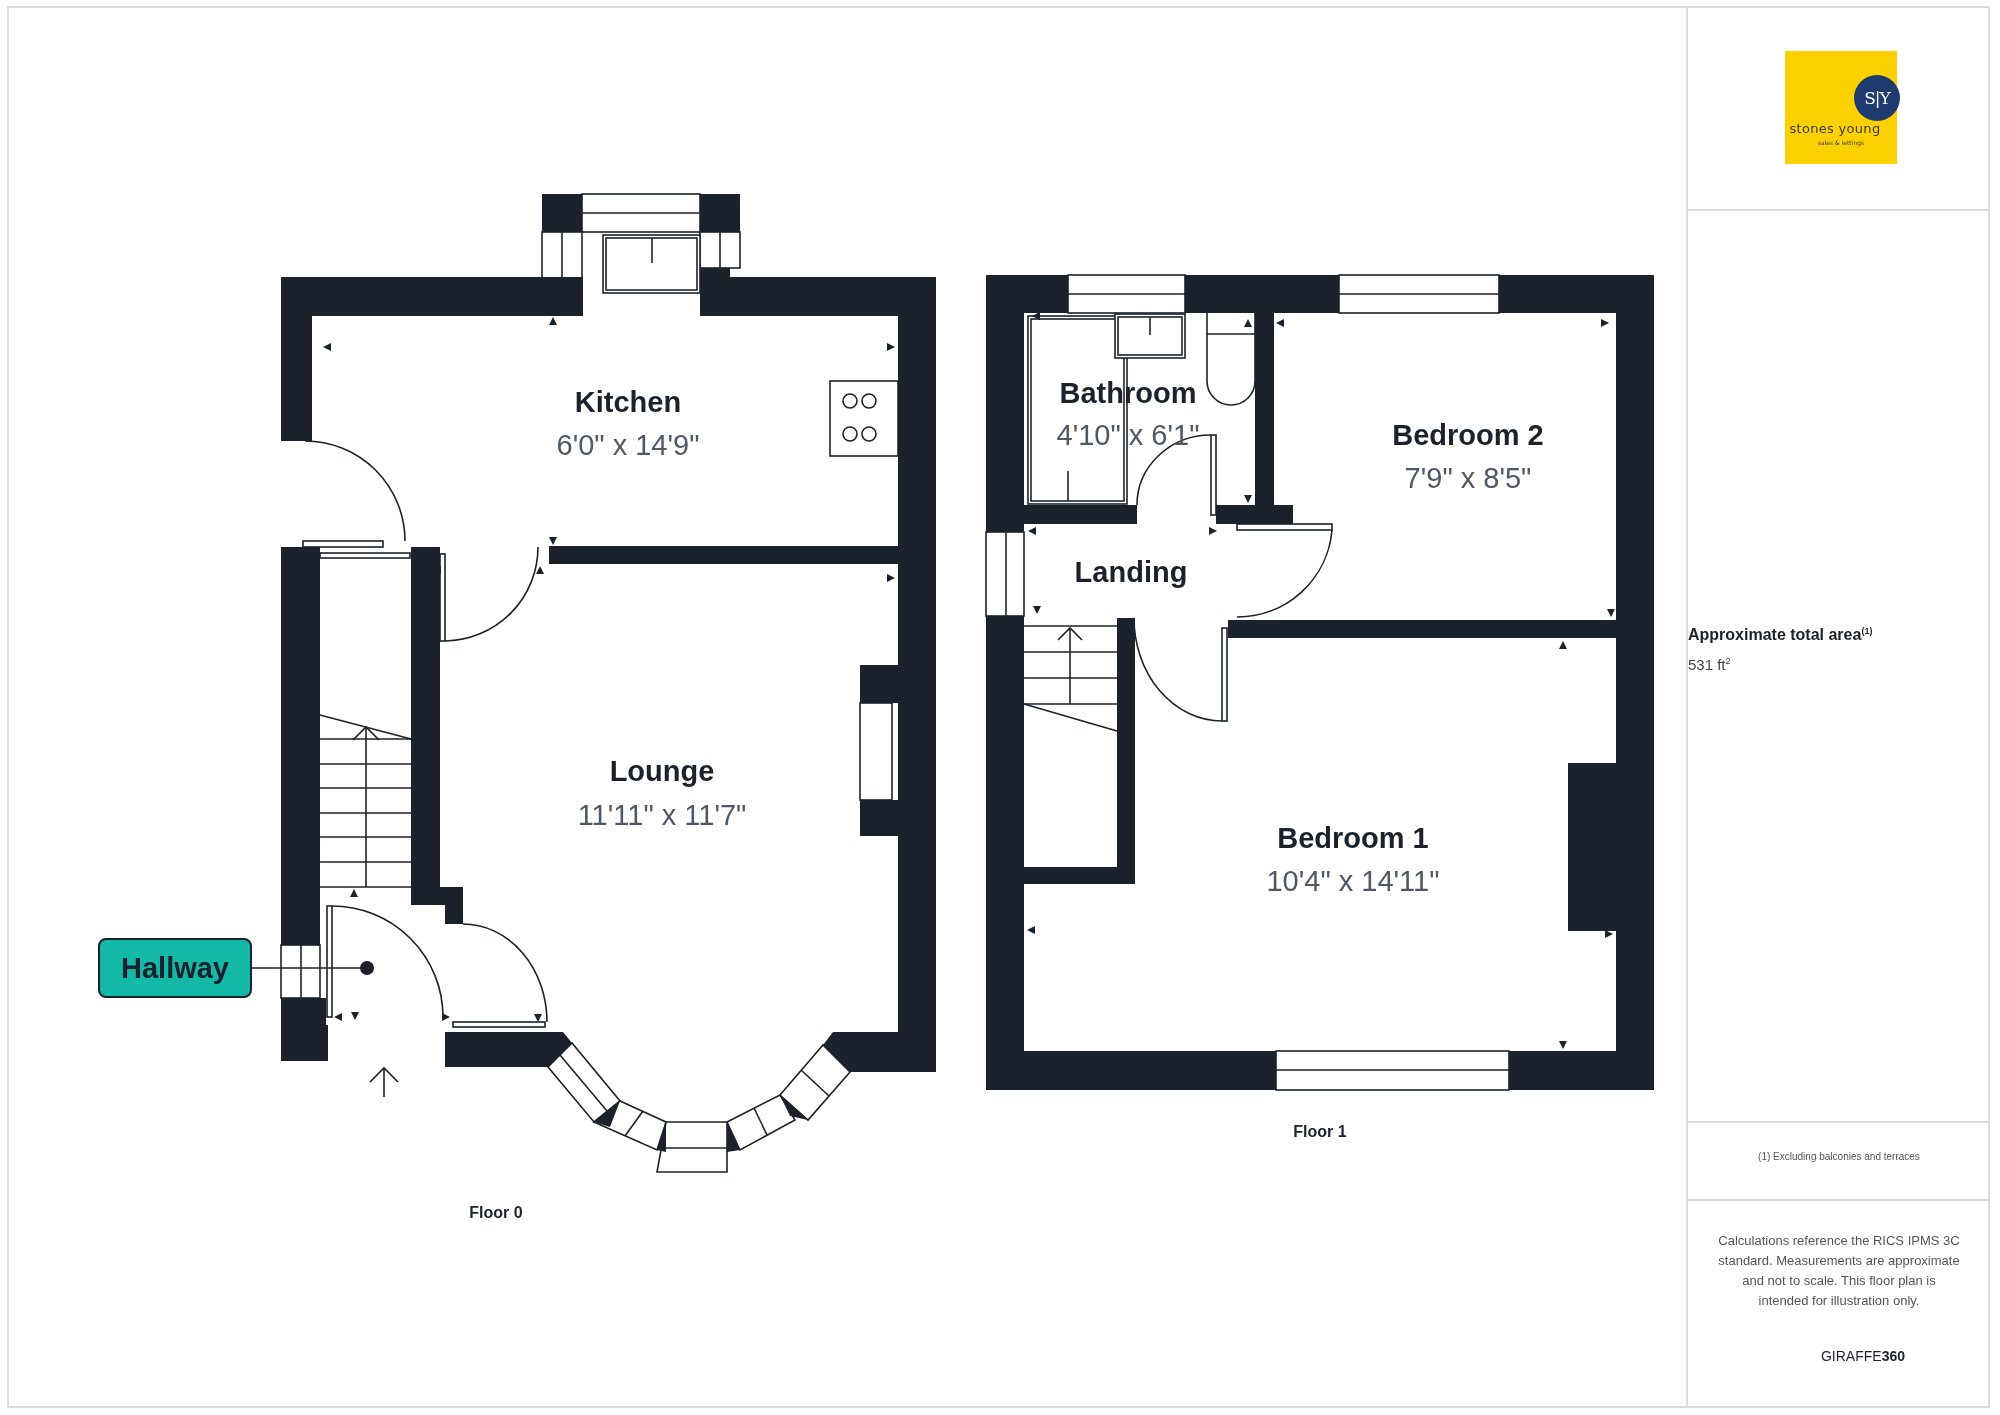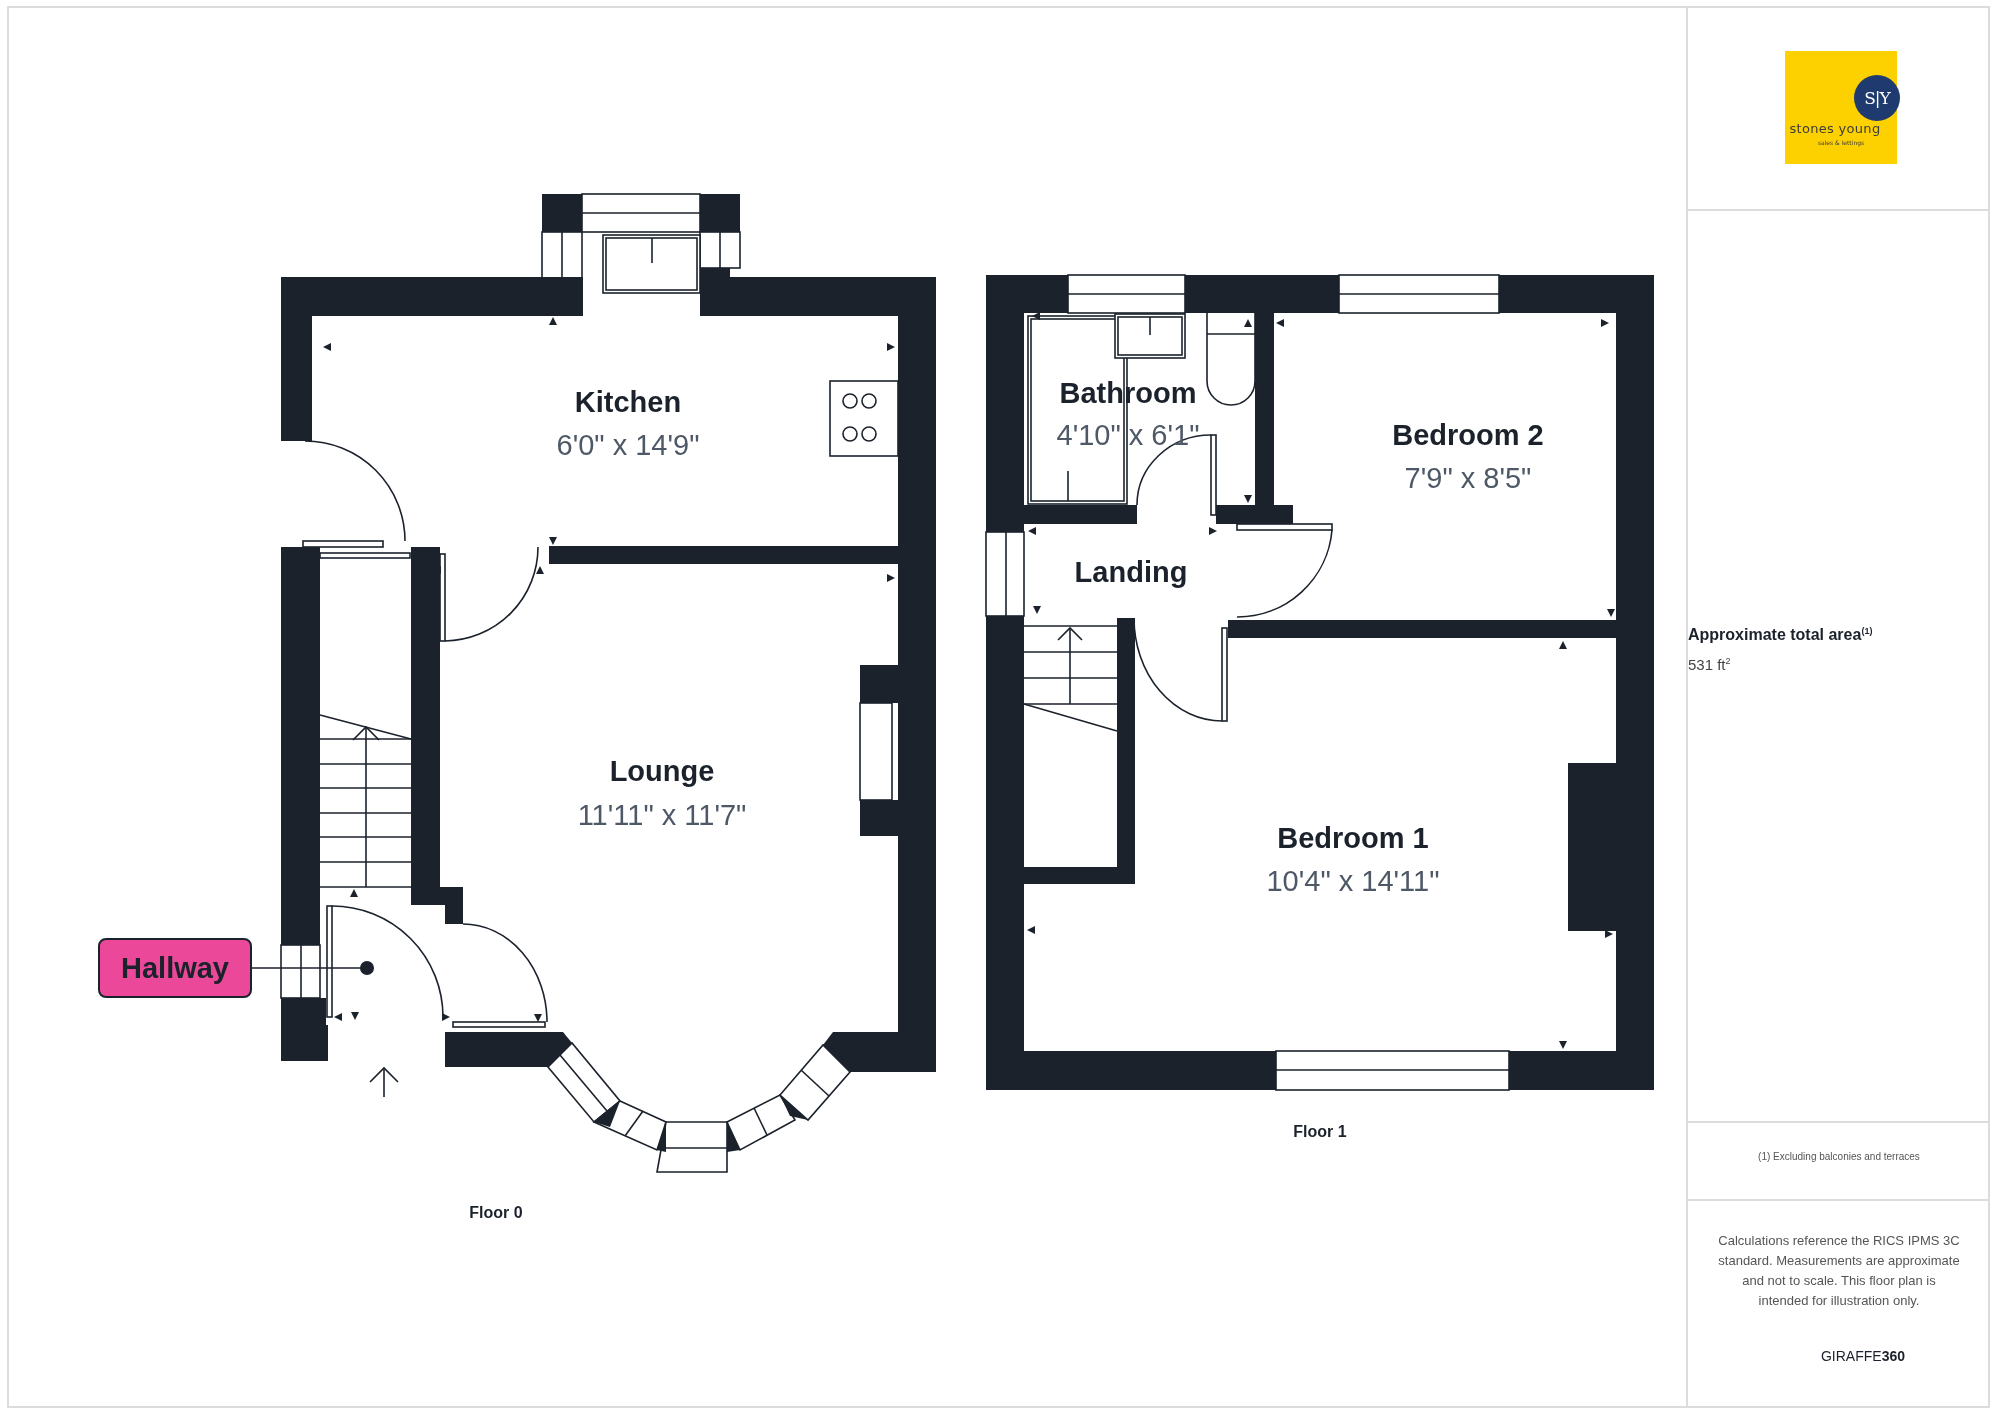--- a/index.html
+++ b/index.html
@@ -16,21 +16,21 @@
   .area-value { position:absolute; left:0; right:0; top:650px; text-align:left; font-family:"Liberation Sans", sans-serif; font-size:15px; color:#444; }
   .area-value sup { font-size:9px; }
   .footnote { position:absolute; left:0; right:0; top:1145px; text-align:center; font-family:"Liberation Sans", sans-serif; font-size:10px; color:#555; }
   .disclaimer { position:absolute; left:28px; right:28px; top:1225px; text-align:center; font-family:"Liberation Sans", sans-serif; font-size:13px; line-height:20px; color:#555; }
   .brand { position:absolute; left:0; right:0; top:1342px; text-align:center; font-family:"Liberation Sans", sans-serif; font-size:14px; color:#1b222c;margin-left:48px; }
   .brand b { font-weight:bold; }
   .plan { position:absolute; left:0; top:0; }
   .room-name { font-family:"Liberation Sans", sans-serif; font-weight:bold; fill:#1b222c; }
   .room-dim { font-family:"Liberation Sans", sans-serif; fill:#4e5866; }
   .floor-label { font-family:"Liberation Sans", sans-serif; font-weight:bold; fill:#1b222c; }
-  .hallway-box { position:absolute; left:98px; top:938px; width:154px; height:60px; border:2px solid #1b222c; border-radius:8px; box-sizing:border-box; background:#ec4899; font-family:"Liberation Sans", sans-serif; font-weight:bold; font-size:29px; color:#1b222c; text-align:center; line-height:56px; }
+  .hallway-box { position:absolute; left:98px; top:938px; width:154px; height:60px; border:2px solid #1b222c; border-radius:8px; box-sizing:border-box; background:#14b8a6; font-family:"Liberation Sans", sans-serif; font-weight:bold; font-size:29px; color:#1b222c; text-align:center; line-height:56px; }
 </style>
 </head>
 <body>
 
 <div class="frame"></div>
 
 <svg class="plan" width="1686" height="1415" viewBox="0 0 1686 1415">
   <defs>
     <style>
       .w { fill:#1b222c; }

